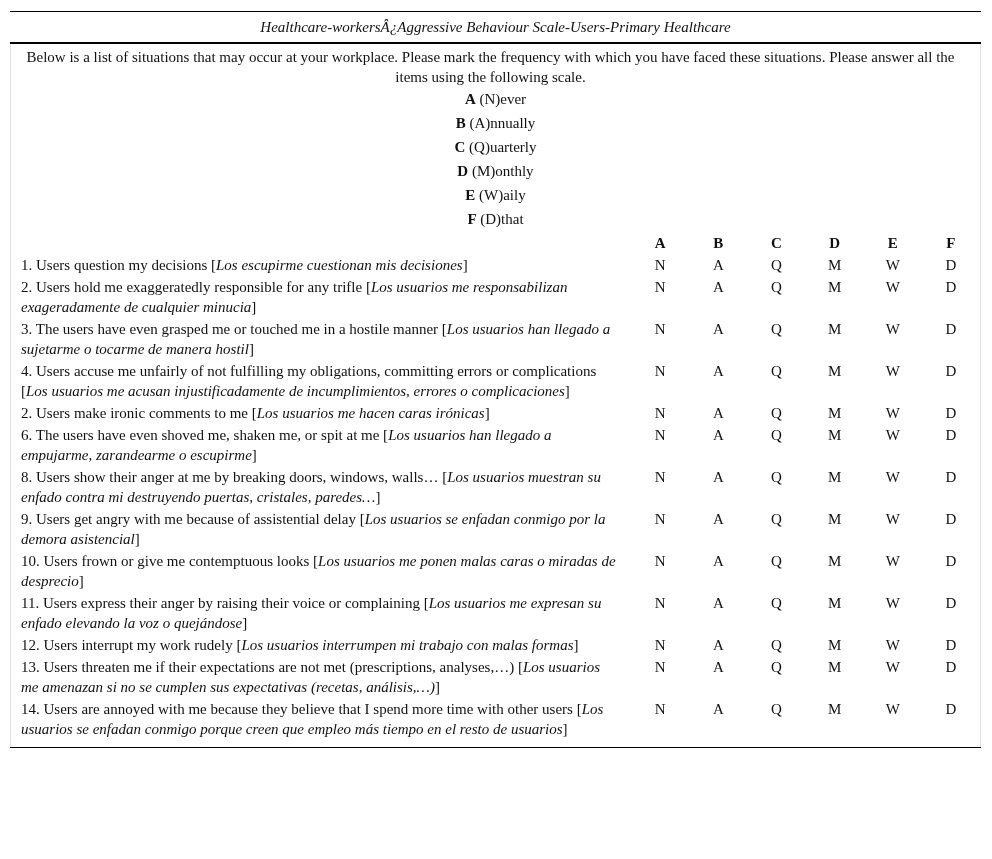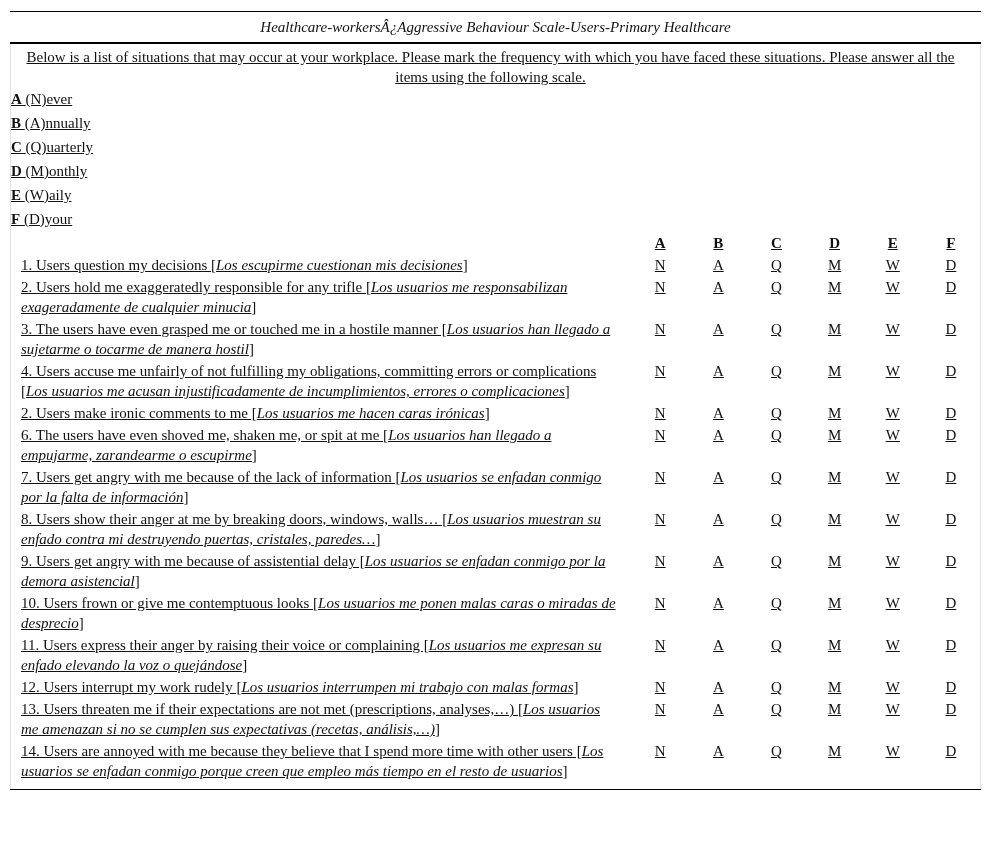--- a/index.html
+++ b/index.html
@@ -2,23 +2,23 @@
 <html><head>
 <meta charset="utf-8">
 <style>
   html, body { margin: 0; padding: 0; background: #ffffff; }
   body { width: 992px; height: 859px; position: relative; overflow: hidden;
          font-family: "Liberation Serif", "DejaVu Serif", serif; color: #111; font-size: 15px; }
   .wrap { position: absolute; left: 10px; top: 11px; width: 971px; }
   .top-rule { border-top: 1px solid #000; }
   .title { height: 30px; line-height: 30px; text-align: center; font-style: italic; font-size: 15px; }
   .title-rule { border-top: 2px solid #000; }
-  .body { border-left: 1px solid #e2e2e2; border-right: 1px solid #e2e2e2; padding: 3px 0 6px 0; text-decoration: underline; }
+  .body { border-left: 1px solid #e2e2e2; border-right: 1px solid #e2e2e2; padding: 3px 0 6px 0; }
   .intro { text-align: center; line-height: 20px; padding: 0 20px 0 10px; }
-  .scale { text-align: left; line-height: 24px; }
+  .scale { text-align: center; line-height: 24px; }
   .scale b { font-weight: bold; }
   table { border-collapse: collapse; width: 100%; }
   td { vertical-align: top; padding: 0; line-height: 20px; }
   td.item { padding-left: 10px; width: 588px; padding-right: 10px; }
   td.opt { text-align: center; width: 57px; }
   tr.hdr td { font-weight: bold; height: 24px; line-height: 24px; }
   tr.row td { padding-bottom: 2px; }
   .es { font-style: italic; }
   .bottom-rule { border-top: 1px solid #000; }
 </style>
@@ -30,21 +30,21 @@
   <div class="title">Healthcare-workersÂ¿Aggressive Behaviour Scale-Users-Primary Healthcare</div>
   <div class="title-rule"></div>
   <div class="body">
     <div class="intro">Below is a list of situations that may occur at your workplace. Please mark the frequency with which you have faced these situations. Please answer all the items using the following scale.</div>
     <div class="scale" id="scale-list">
         <div><b>A</b> <span>(N)ever</span></div>
         <div><b>B</b> <span>(A)nnually</span></div>
         <div><b>C</b> <span>(Q)uarterly</span></div>
         <div><b>D</b> <span>(M)onthly</span></div>
         <div><b>E</b> <span>(W)aily</span></div>
-        <div><b>F</b> <span>(D)your</span></div>
+        <div><b>F</b> <span>(D)that</span></div>
       </div>
     <table>
       <tbody id="items-body">
         <tr class="hdr" id="hdr-row">
           <td class="item"></td>
         <td class="opt">A</td>
             <td class="opt">B</td>
             <td class="opt">C</td>
             <td class="opt">D</td>
             <td class="opt">E</td>
@@ -90,29 +90,20 @@
             <td class="item"><span>2. Users make ironic comments to me [</span><span class="es">Los usuarios me hacen caras irónicas</span><span>]</span></td>
             <td class="opt">N</td>
             <td class="opt">A</td>
             <td class="opt">Q</td>
             <td class="opt">M</td>
             <td class="opt">W</td>
             <td class="opt">D</td>
           </tr>
           <tr class="row">
             <td class="item"><span>6. The users have even shoved me, shaken me, or spit at me [</span><span class="es">Los usuarios han llegado a empujarme, zarandearme o escupirme</span><span>]</span></td>
-            <td class="opt">N</td>
-            <td class="opt">A</td>
-            <td class="opt">Q</td>
-            <td class="opt">M</td>
-            <td class="opt">W</td>
-            <td class="opt">D</td>
-          </tr>
-          <tr class="row">
-            <td class="item"><span>7. Users get angry with me because of the lack of information [</span><span class="es">Los usuarios se enfadan conmigo por la falta de información</span><span>]</span></td>
             <td class="opt">N</td>
             <td class="opt">A</td>
             <td class="opt">Q</td>
             <td class="opt">M</td>
             <td class="opt">W</td>
             <td class="opt">D</td>
           </tr>
           <tr class="row">
             <td class="item"><span>8. Users show their anger at me by breaking doors, windows, walls… [</span><span class="es">Los usuarios muestran su enfado contra mi destruyendo puertas, cristales, paredes…</span><span>]</span></td>
             <td class="opt">N</td>

